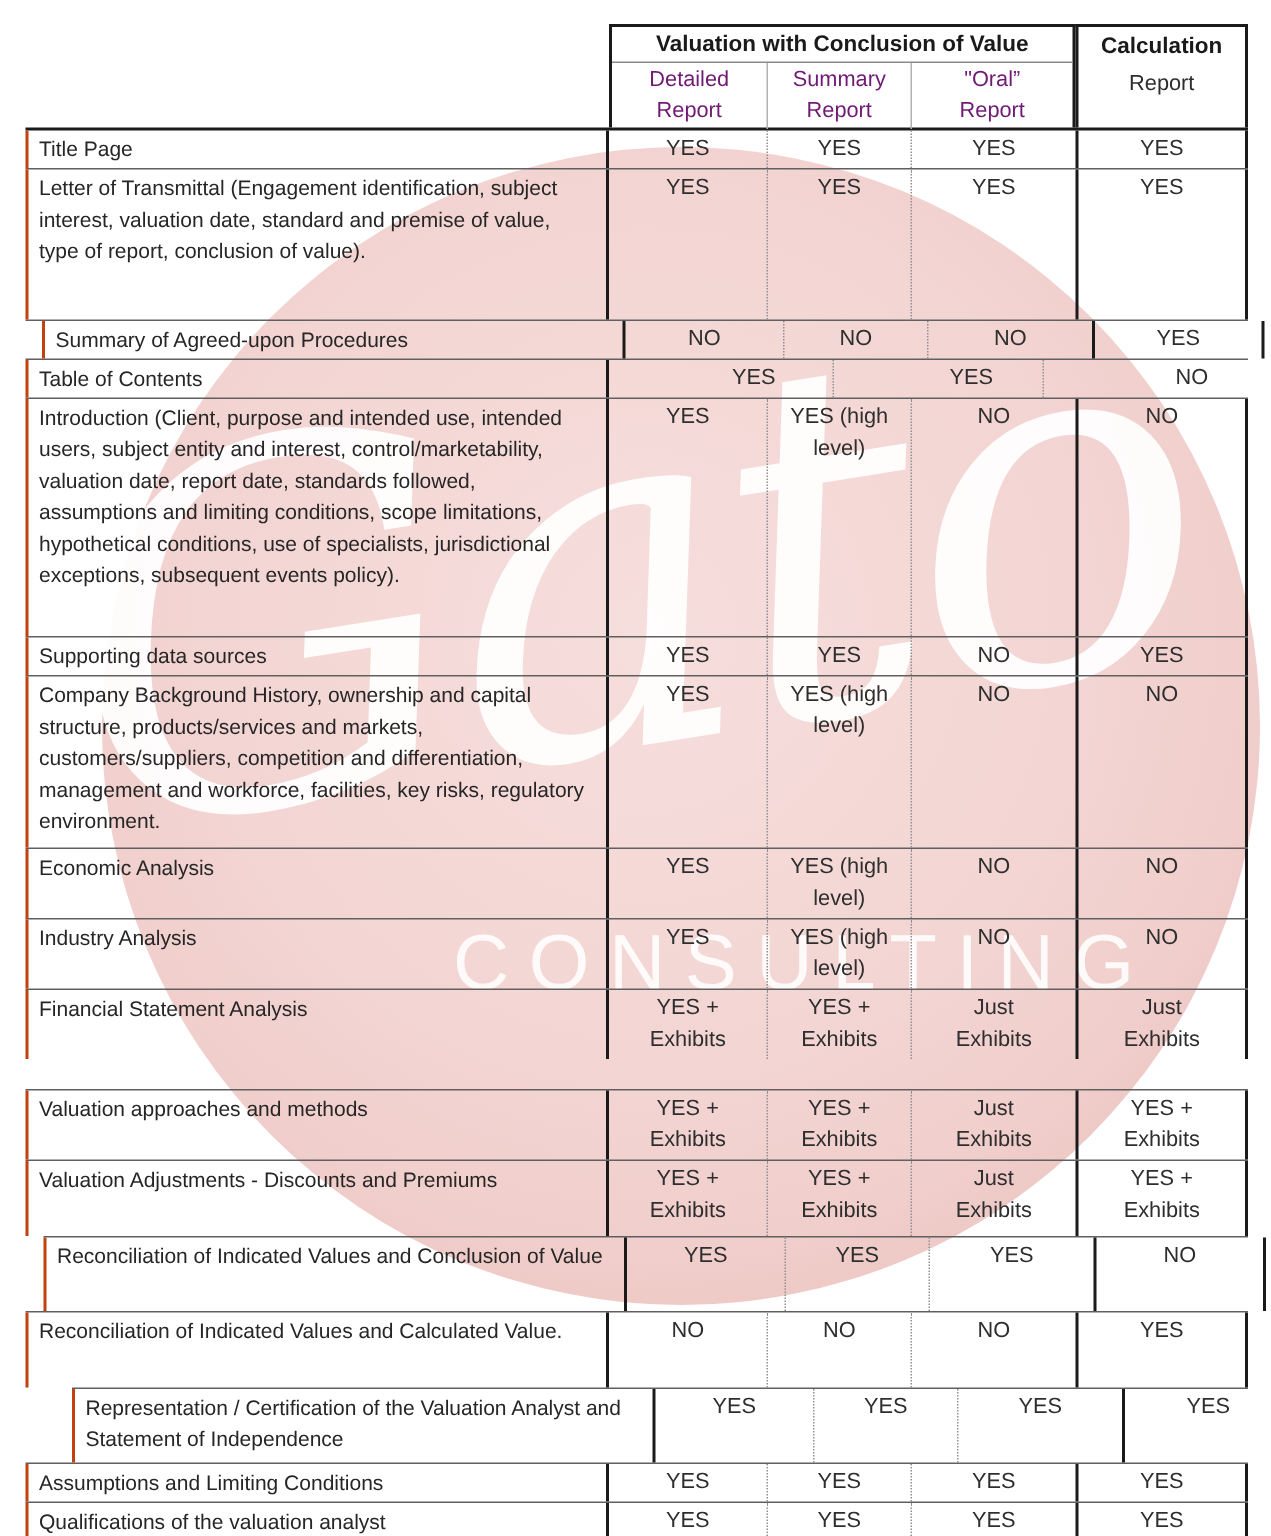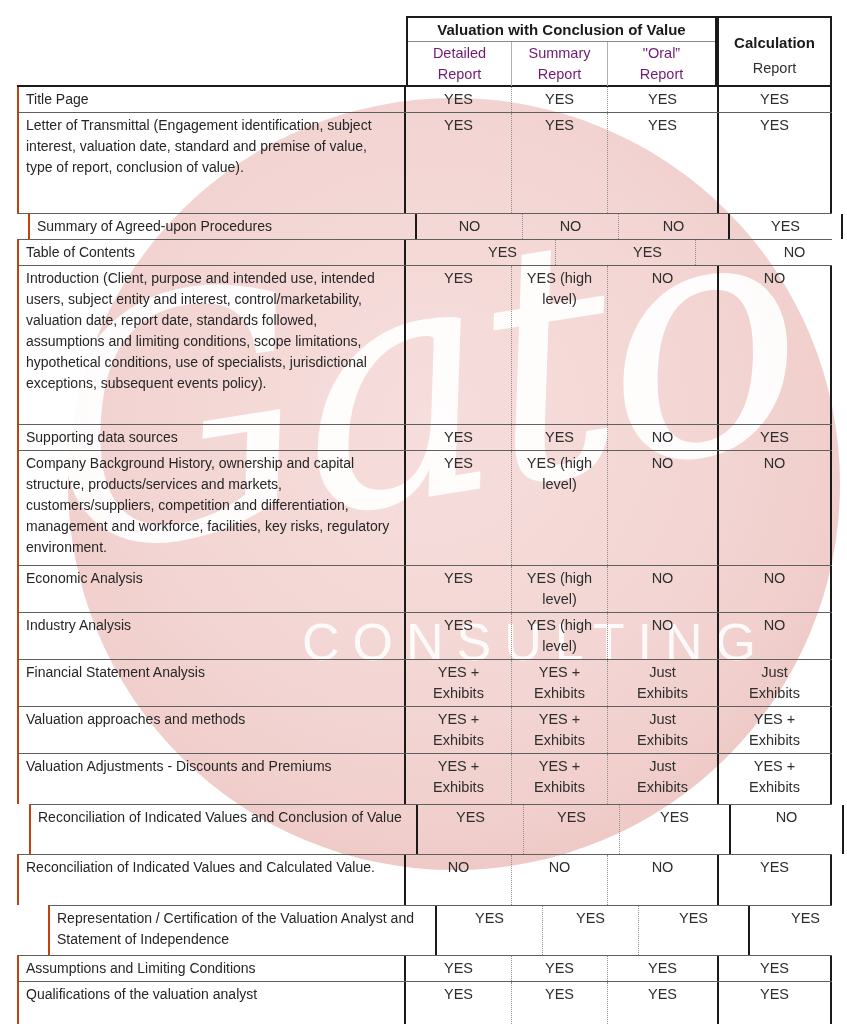--- a/index.html
+++ b/index.html
@@ -42,21 +42,21 @@
     border-bottom:1px solid #8a8a8a;
   }
   .subheads { display:grid; grid-template-columns:104px 96px 107px; height:44px; }
   .subhead {
     font-size:14.5px; line-height:21px; text-align:center; white-space:pre-line;
     padding-top:1px; color:#701a75;
   }
   .subhead.det { border-right:1px solid #b0b0b0; }
   .subhead.sum { border-right:1px solid #b0b0b0; }
   .calc-box { border:2px solid #1a1a1a; border-bottom:none; height:69px; text-align:center; }
-  .calc-title { font-weight:bold; font-size:15px; line-height:23px; color:#1a1a1a; padding-top:13px; }
+  .calc-title { font-weight:bold; font-size:15px; line-height:23px; color:#1a1a1a; padding-top:1px; }
   .calc-sub { font-size:14.5px; line-height:21px; margin-top:4px; }
 
   .tbl-body { border-top:2px solid #1a1a1a; border-bottom:2px solid #1a1a1a; }
   .row { display:grid; grid-template-columns:389px 106px 96px 109px 115px; }
   .row + .row { border-top:1px solid #606060; }
   .cell { font-size:14px; line-height:21px; }
   .cell.label {
     padding:2px 10px 2px 7px; text-align:left;
     border-left:2px solid #c2410c; border-right:2px solid #1a1a1a;
     color:#262626;
@@ -71,21 +71,21 @@
   .row-1  { min-height:25px; }
   .row-2  { min-height:101px; }
   .row-3  { min-height:26px;padding-left:11px; }
   .row-4  { min-height:25px;gap:44px; }
   .row-5  { min-height:159px; }
   .row-6  { min-height:25px; }
   .row-7  { min-height:115px; }
   .row-8  { min-height:44px; }
   .row-9  { min-height:43px; }
   .row-10 { min-height:43px; }
-  .row-11 { min-height:43px; }
+  .row-11 { min-height:43px;margin-top:20px; }
   .row-12 { min-height:51px; }
   .row-13 { min-height:50px;margin-left:12px; }
   .row-14 { min-height:51px; }
   .row-15 { min-height:50px;margin-left:31px; }
   .row-16 { min-height:25px; }
   .row-17 { min-height:47px; }
 </style>
 </head>
 <body>
 

